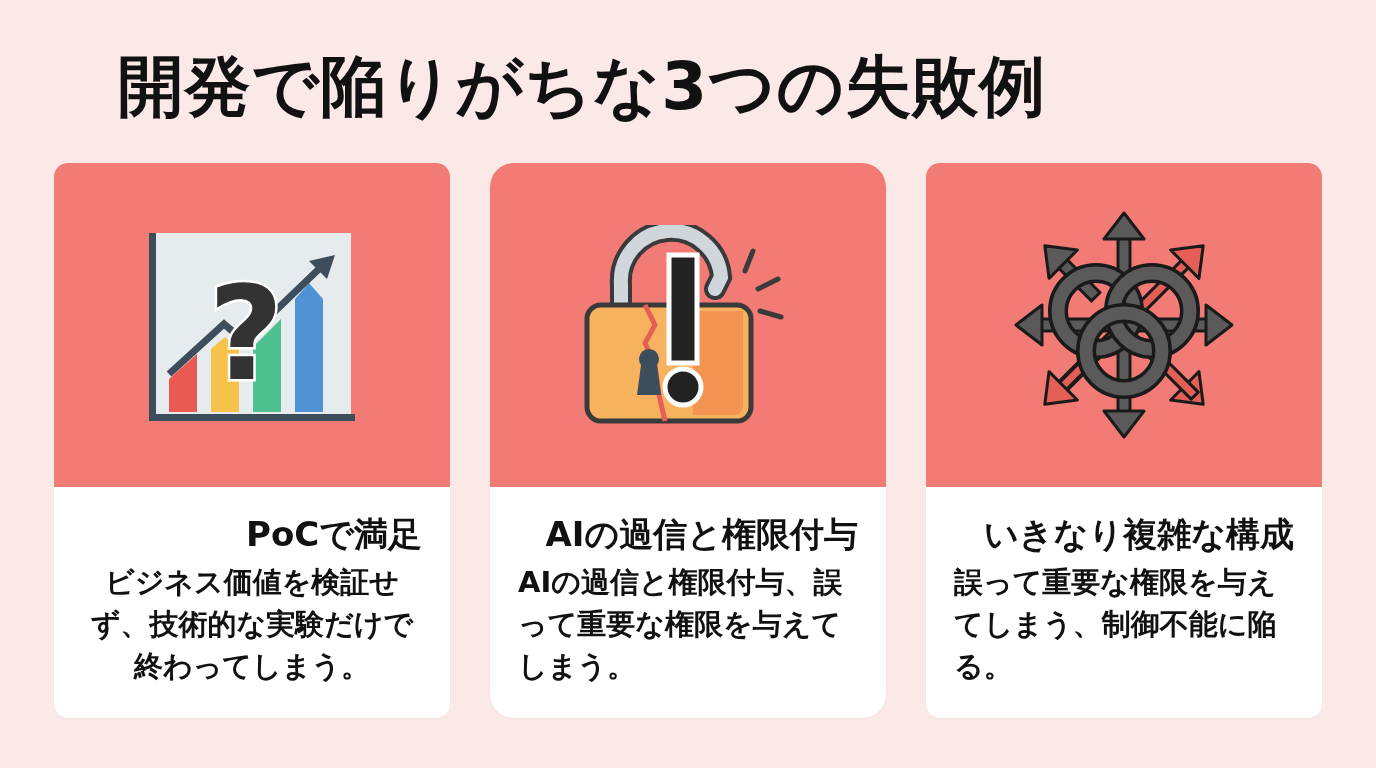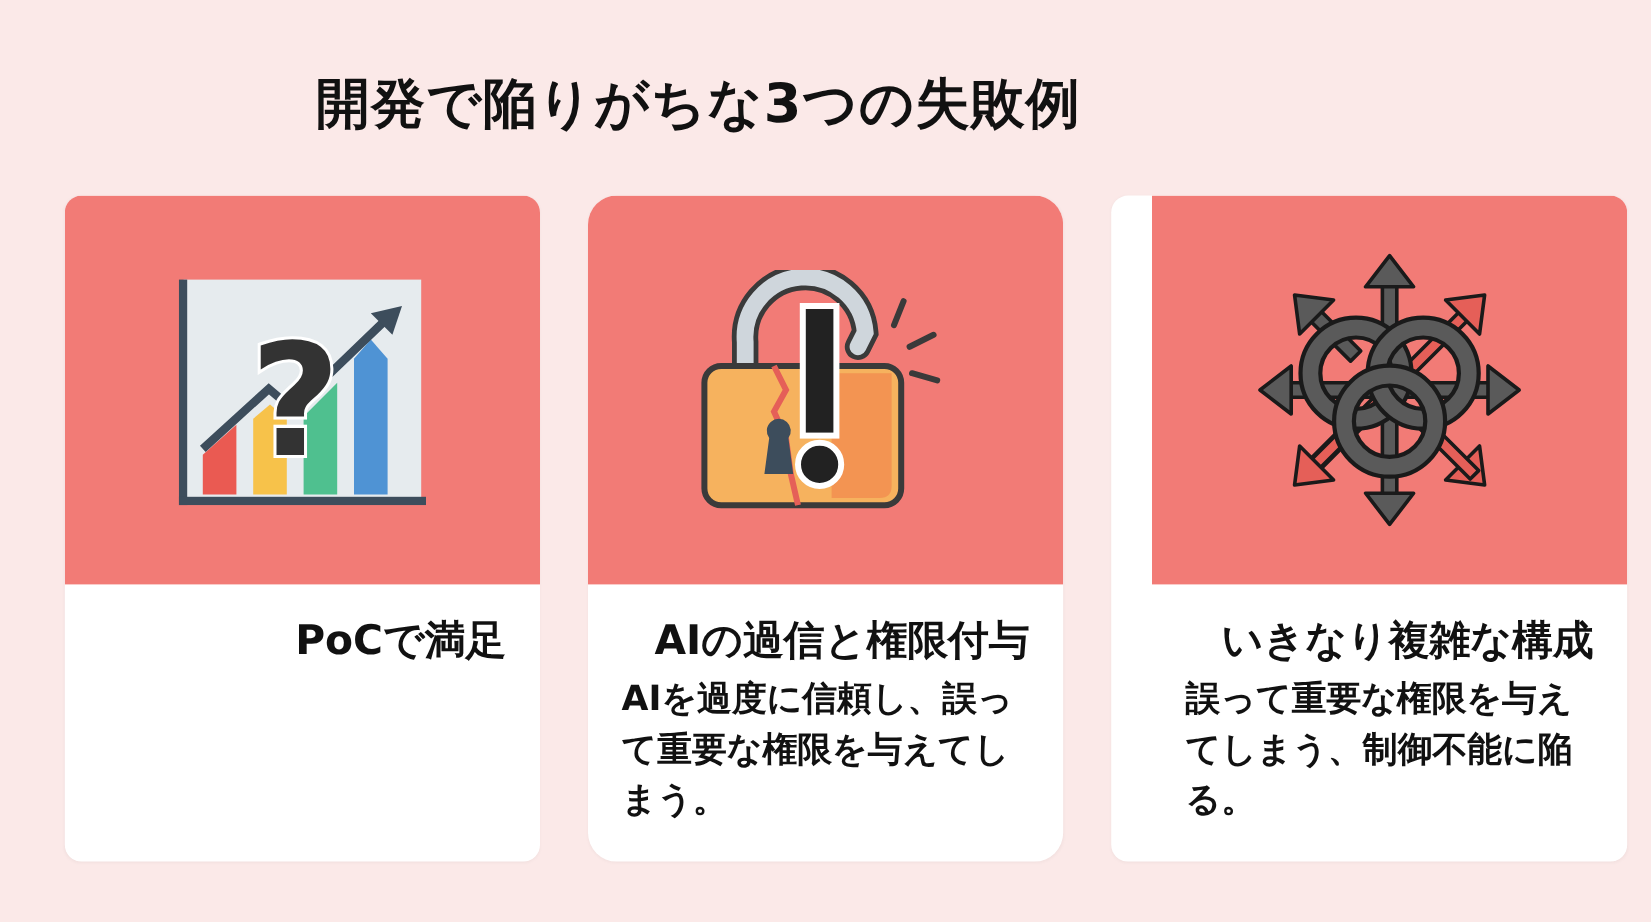--- a/index.html
+++ b/index.html
@@ -4,41 +4,41 @@
 <style>
   html, body { margin:0; padding:0; }
   body {
     width:1376px; height:768px; overflow:hidden;
     background:#fbe9e8;
     font-family:"DejaVu Sans", "Liberation Sans", sans-serif;
     position:relative;
   }
   .title {
     position:absolute; left:0; top:42px; width:1164px;
-    text-align:center; font-size:45px; font-weight:bold; color:#111;
+    text-align:center; font-size:66px; font-weight:bold; color:#111;
     letter-spacing:1px; line-height:90px;
   }
   .card {
     position:absolute; top:163px; width:396px; height:555px;
     border-radius:14px; overflow:hidden; background:#fff;
     box-shadow:0 1px 3px rgba(0,0,0,0.04);
   }
   .card .top {
     height:324px; background:#f27b76; position:relative;
   }
   .card .top svg { position:absolute; left:50%; top:50%; transform:translate(-50%,-50%); }
   .card .bottom { padding:22px 28px 0 28px; }
   .card h2 {
     margin:0; font-size:34px; font-weight:bold; color:#111; line-height:50px;
     text-align:right; white-space:nowrap;
   }
   .card p {
     margin:2px 0 0 0; font-size:29px; font-weight:bold; color:#111; line-height:42px;
   }
-  .c1 { left:54px; } .c2 { left:490px;border-radius:24px; } .c3 { left:926px;padding-left:34px; }
+  .c1 { left:54px; } .c2 { left:490px;border-radius:24px; } .c3 { left:926px; }
   .c1 p { text-align:center; }
 </style>
 </head>
 <body>
 
 <div class="title">開発で陥りがちな3つの失敗例</div>
 
 <div class="card c1">
   <div class="top">
     <svg width="206" height="192" viewBox="0 0 206 192">
@@ -49,20 +49,21 @@
       <polygon points="62,120 76,108 90,120 90,183 62,183" fill="#f7c24a"></polygon>
       <polygon points="104,118 132,90 132,183 104,183" fill="#4fc08f"></polygon>
       <polygon points="146,70 160,54 174,70 174,183 146,183" fill="#4f93d4"></polygon>
       <polyline points="20,145 75,95 95,112 172,38" fill="none" stroke="#3d4d5c" stroke-width="7"></polyline>
       <polygon points="186,26 160,32 178,50" fill="#3d4d5c"></polygon>
       <text x="97" y="150" text-anchor="middle" font-family="DejaVu Sans, sans-serif" font-weight="bold" font-size="130" fill="#333" stroke="#fff" stroke-width="5" paint-order="stroke">?</text>
     </svg>
   </div>
   <div class="bottom">
     <h2>PoCで満足</h2>
+    <p>ビジネス価値を検証せず、技術的な実験だけで終わってしまう。</p>
   </div>
 </div>
 
 <div class="card c2">
   <div class="top">
     <svg width="210" height="200" viewBox="0 0 210 200">
       <path d="M38,90 L38,60 A50,50 0 0 1 138,52 L132,64" fill="none" stroke="#3a3a3a" stroke-width="22" stroke-linecap="round"></path>
       <path d="M38,90 L38,60 A50,50 0 0 1 138,52 L132,64" fill="none" stroke="#cfd6dc" stroke-width="14" stroke-linecap="round"></path>
       <rect x="4" y="80" width="164" height="116" rx="14" fill="#f6b25e" stroke="#3a3a3a" stroke-width="5"></rect>
       <path d="M110,86 L160,86 L160,180 Q160,190 150,190 L110,190 Z" fill="#f28c4f" opacity="0.8"></path>
@@ -70,21 +71,21 @@
       <path d="M58,140 a10,10 0 1 1 16,0 l4,30 h-24 z" fill="#3d4d5c"></path>
       <rect x="86" y="30" width="28" height="108" fill="#222" stroke="#fff" stroke-width="5"></rect>
       <circle cx="100" cy="162" r="18" fill="#222" stroke="#fff" stroke-width="5"></circle>
       <line x1="162" y1="46" x2="170" y2="26" stroke="#3a3a3a" stroke-width="5" stroke-linecap="round"></line>
       <line x1="175" y1="64" x2="195" y2="54" stroke="#3a3a3a" stroke-width="5" stroke-linecap="round"></line>
       <line x1="177" y1="86" x2="198" y2="92" stroke="#3a3a3a" stroke-width="5" stroke-linecap="round"></line>
     </svg>
   </div>
   <div class="bottom">
     <h2>AIの過信と権限付与</h2>
-    <p>AIを過度に信頼し、誤って重要な権限を与えてしまう。</p>
+    <p>AIの過信と権限付与、誤って重要な権限を与えてしまう。</p>
   </div>
 </div>
 
 <div class="card c3">
   <div class="top">
     <svg width="224" height="230" viewBox="-112 -115 224 230">
       <g stroke="#1a1a1a" stroke-width="3" stroke-linejoin="round">
         <g fill="#5a5a5a">
           <rect x="-6" y="-88" width="12" height="176"></rect>
           <rect x="-88" y="-6" width="176" height="12"></rect>

